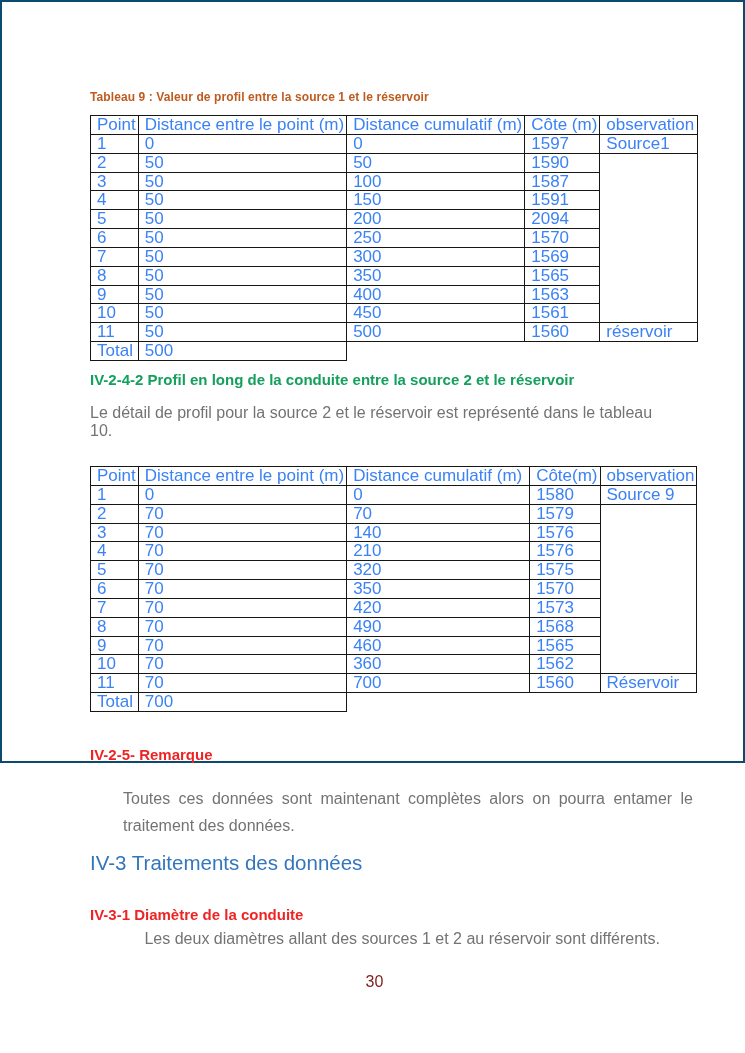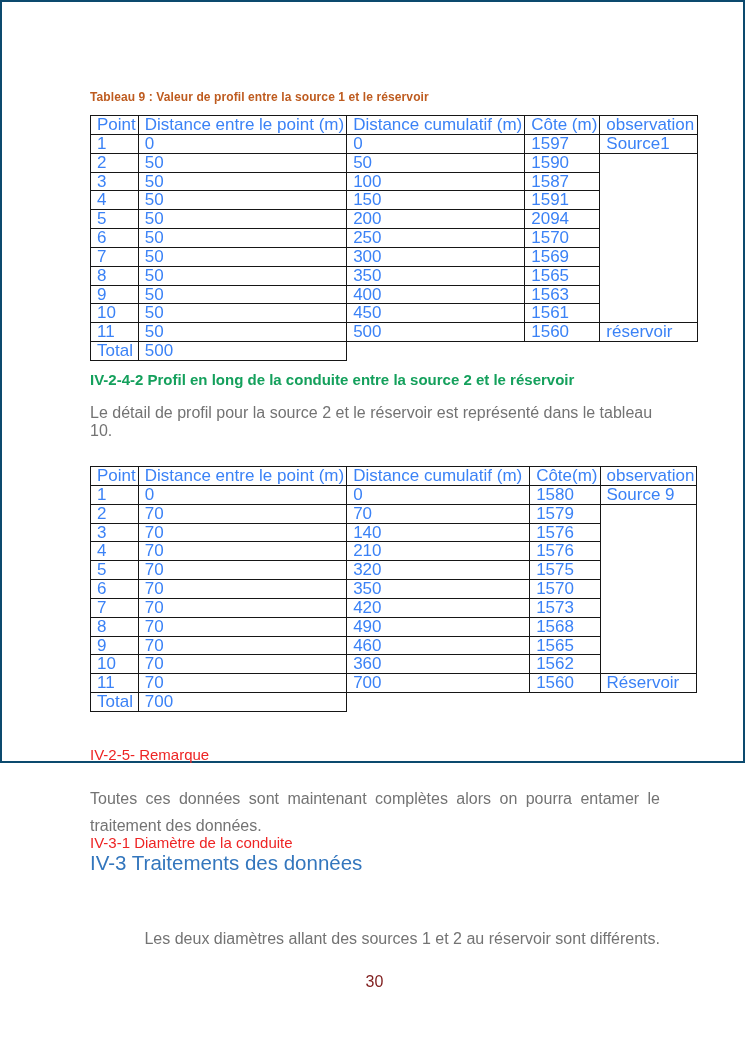--- a/index.html
+++ b/index.html
@@ -24,36 +24,37 @@
     color: var(--caption-orange, #be5b1f);
     letter-spacing: 0.1px;
     white-space: nowrap;
   }
   .heading-green {
     font-size: 15px; font-weight: bold;
     color: var(--heading-green, #14a05c);
     white-space: nowrap;
   }
   .heading-red {
-    font-size: 15px; font-weight: normal;
+    font-size: 15px; font-weight: bold;
     color: var(--heading-red, #ee2424);
     white-space: nowrap;
   }
   .heading-blue {
     font-size: 20.5px; font-weight: normal;
     color: var(--heading-blue, #3376bd);
     white-space: nowrap;
   }
   .para {
     font-size: 16px; color: #737373;
     width: 570px;
   }
   .para.justified {
     text-align: justify;
     line-height: 27px;
+    margin-left: 33px;
   }
   table {
     border-collapse: collapse;
     table-layout: fixed;
     font-size: 17px;
     color: #3b82f6;
   }
   th, td {
     border: 1px solid #161616;
     font-weight: normal;
@@ -271,19 +272,19 @@
         </tr>
       </tbody>
     </table>
 
   <div class="abs heading-red" style="top:744px;">IV-2-5- Remarque</div>
 
   <div class="abs para justified" style="top:783px;">Toutes ces données sont maintenant complètes alors on pourra entamer le traitement des données.</div>
 
   <div class="abs heading-blue" style="top:849px;">IV-3 Traitements des données</div>
 
-  <div class="abs heading-red" style="top:832px;">IV-3-1 Diamètre de la conduite</div>
+  <div class="abs heading-red" style="top:904px;">IV-3-1 Diamètre de la conduite</div>
 
   <div class="abs para" style="top:928px;text-align:right;">Les deux diamètres allant des sources 1 et 2 au réservoir sont différents.</div>
 
   <div class="page-number">30</div>
 
 </div>
 
 </body></html>

